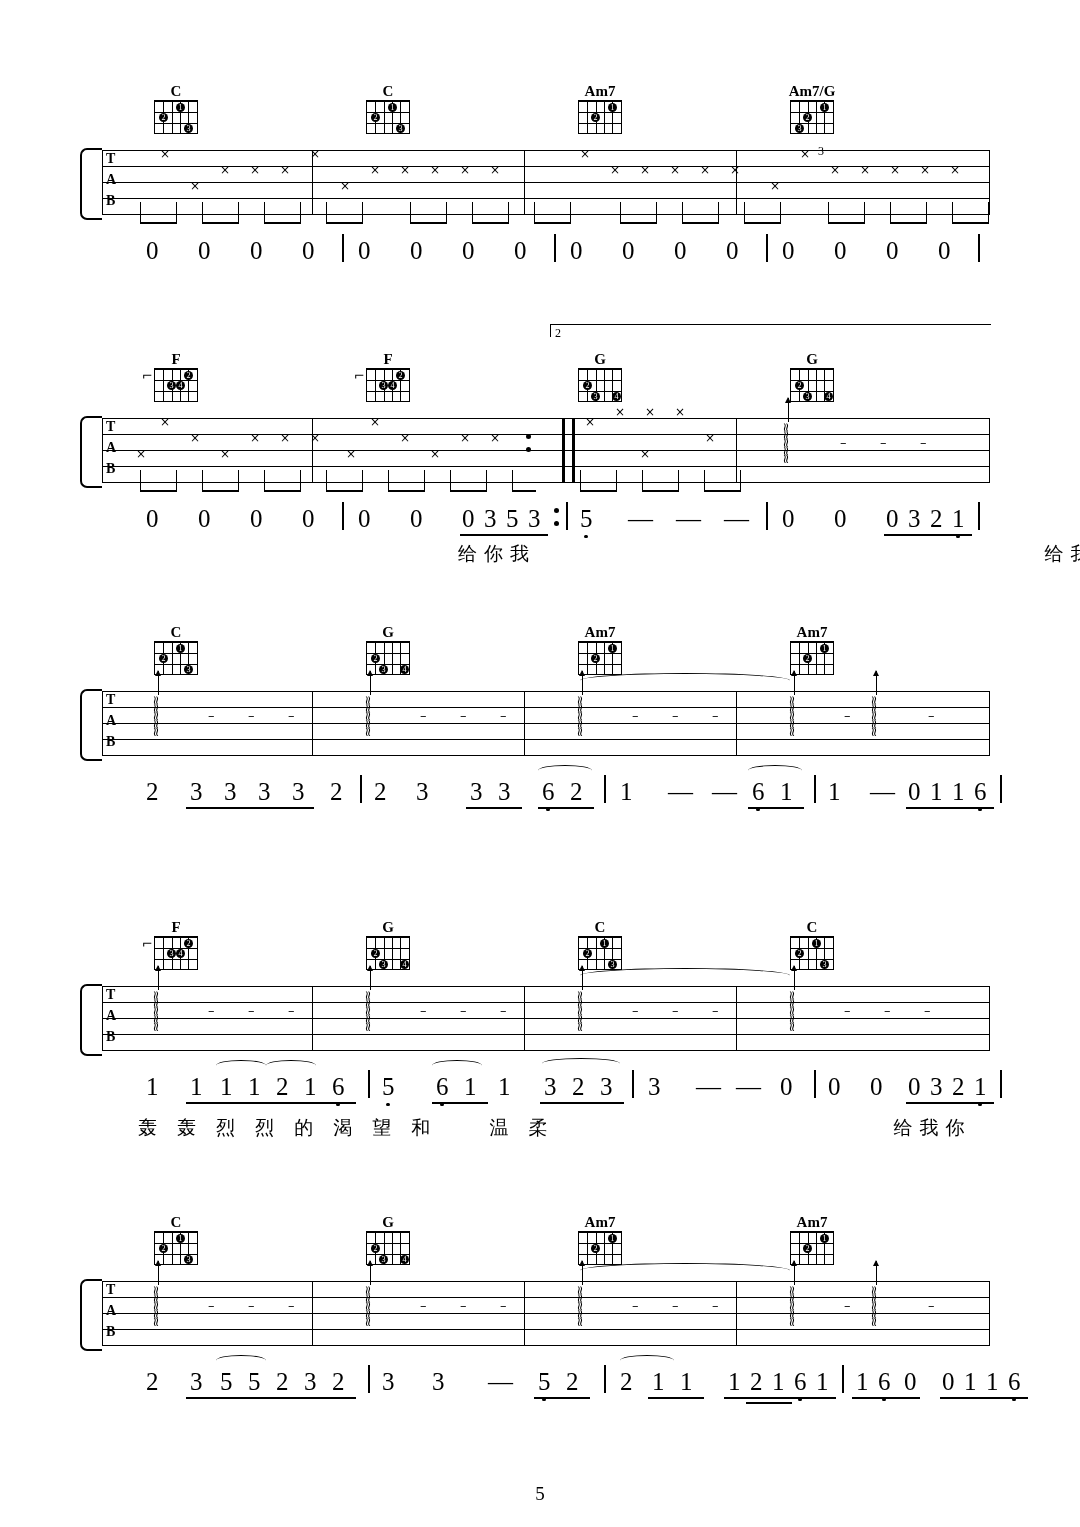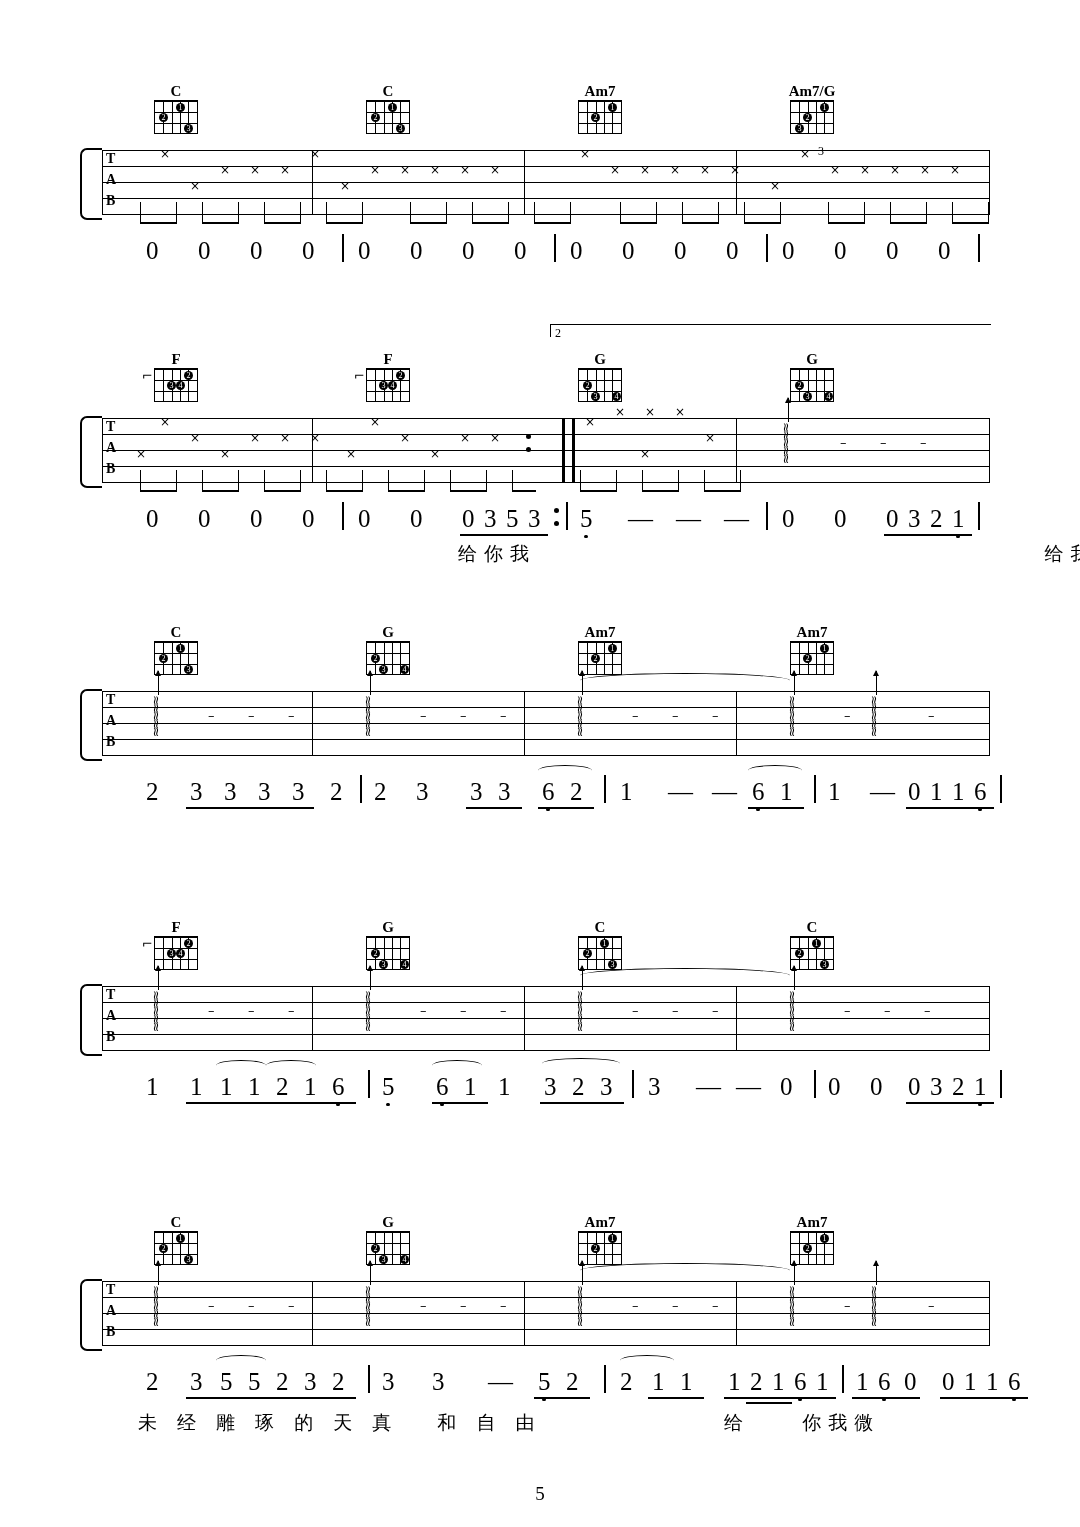--- a/index.html
+++ b/index.html
@@ -986,20 +986,21 @@
       <div class="num" style="left:748px; top:8px;">0</div>
       <div class="num" style="left:790px; top:8px;">0</div>
       <div class="num" style="left:828px; top:8px;">0</div>
       <div class="num" style="left:850px; top:8px;">3</div>
       <div class="num" style="left:872px; top:8px;">2</div>
       <div class="num dotlow" style="left:894px; top:8px;">1</div>
       <div class="underline" style="left:826px; top:36px; width:88px;"></div>
       <div class="barline-num" style="left:920px; top:4px; height:28px;"></div>
     </div>
 
+    <div class="lyrics" style="left:58px; top:196px;">轰 轰 烈 烈 的 渴 望 和    温 柔                          给我你</div>
   </div>
 
   <div class="system" style="top:1215px;">
 
     <div class="chordrow">
       <div class="chordbox" style="left:68px;">
         <div class="cname">C</div>
         <div class="grid">
           <div class="v" style="left:8px;"></div>
             <div class="v" style="left:17px;"></div>
@@ -1149,17 +1150,16 @@
       <div class="num dotlow" style="left:798px; top:8px;">6</div>
       <div class="num" style="left:824px; top:8px;">0</div>
       <div class="underline" style="left:772px; top:36px; width:68px;"></div>
       <div class="num" style="left:862px; top:8px;">0</div>
       <div class="num" style="left:884px; top:8px;">1</div>
       <div class="num" style="left:906px; top:8px;">1</div>
       <div class="num dotlow" style="left:928px; top:8px;">6</div>
       <div class="underline" style="left:860px; top:36px; width:88px;"></div>
     </div>
 
-    <div class="lyrics" style="left:58px; top:196px;">未 经 雕 琢 的 天 真   和 自 由              给    你我微</div>
   </div>
 
   <div class="pagenum">5</div>
 </div>
 
 </body></html>

